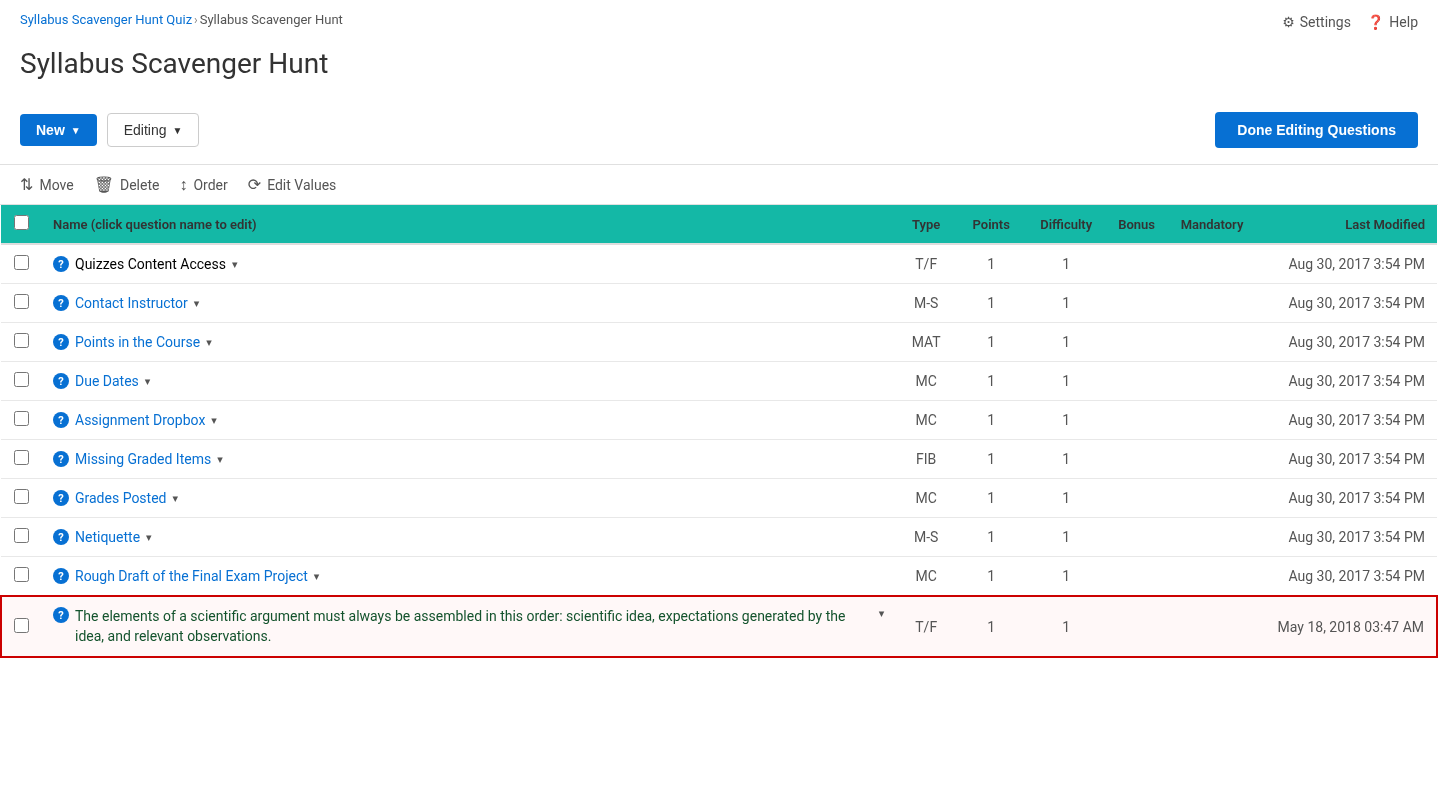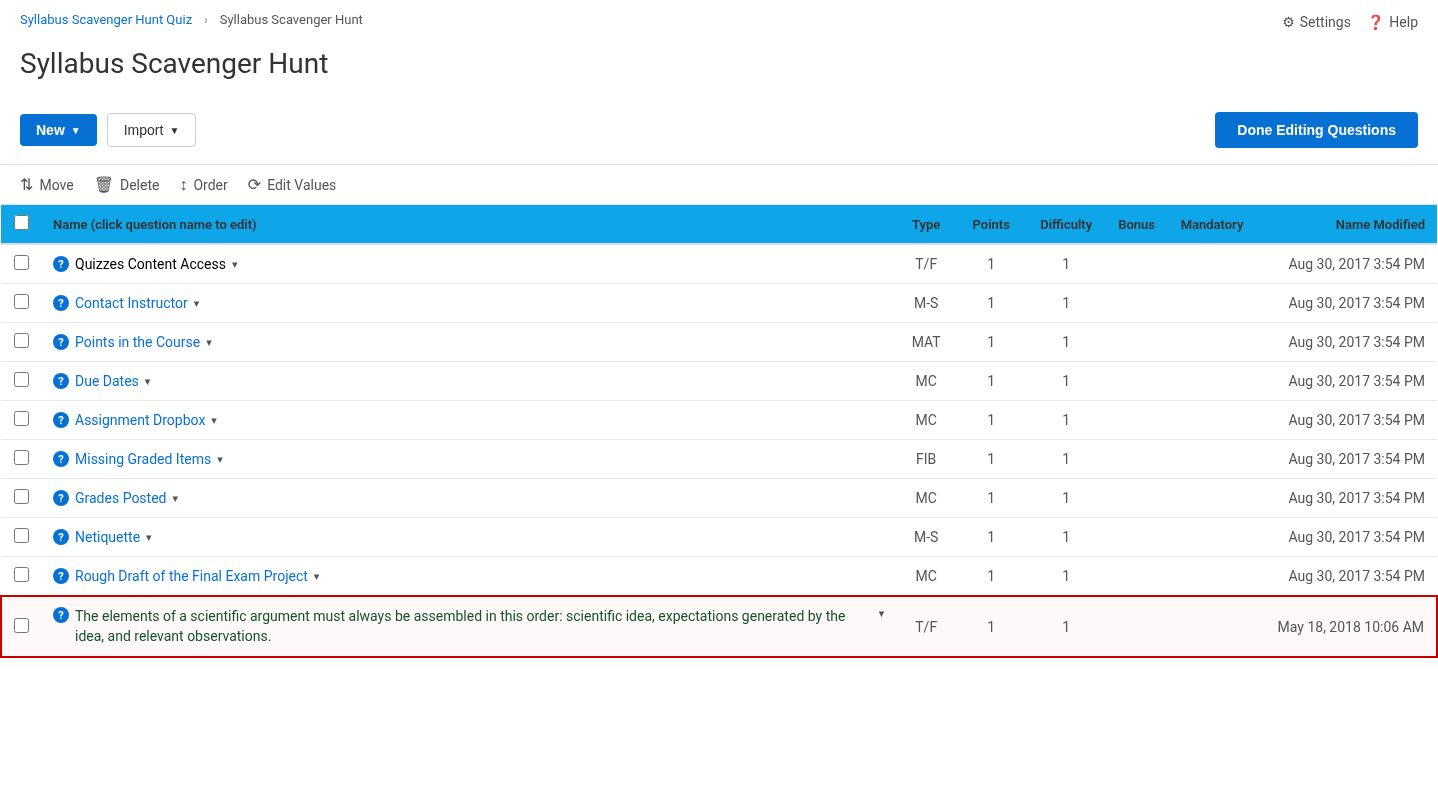--- a/index.html
+++ b/index.html
@@ -1,39 +1,39 @@
 <!DOCTYPE html>
 <html><head>
   <meta charset="utf-8">
   <style>
     * { box-sizing: border-box; margin: 0; padding: 0; }
     body { font-family: -apple-system, BlinkMacSystemFont, 'Segoe UI', Roboto, sans-serif; font-size: 14px; color: #333; background: #fff; }
 
-    .breadcrumb { padding: 12px 20px; font-size: 13px; color: #555; display: flex; align-items: center; gap: 12px; }
+    .breadcrumb { padding: 12px 20px; font-size: 13px; color: #555; display: flex; align-items: center; gap: 2px; }
     .breadcrumb a { color: #0770d3; text-decoration: none; }
     .breadcrumb-sep { color: #888; font-size: 12px; }
 
     .top-right { position: absolute; top: 14px; right: 20px; display: flex; align-items: center; gap: 16px; color: #555; font-size: 14px; }
     .top-right-item { display: flex; align-items: center; gap: 5px; cursor: pointer; }
 
     .page-header { padding: 8px 20px 16px; }
     .page-title { font-size: 28px; font-weight: 400; color: #333; margin-bottom: 16px; }
 
     .toolbar { display: flex; align-items: center; gap: 10px; padding: 0 20px 16px; }
     .btn-primary { background: #0770d3; color: #fff; border: none; border-radius: 4px; padding: 8px 16px; font-size: 14px; cursor: pointer; display: flex; align-items: center; gap: 6px; font-weight: 600; }
     .btn-secondary { background: #fff; color: #333; border: 1px solid #ccc; border-radius: 4px; padding: 8px 16px; font-size: 14px; cursor: pointer; display: flex; align-items: center; gap: 6px; }
     .btn-done { background: #0770d3; color: #fff; border: none; border-radius: 4px; padding: 10px 22px; font-size: 14px; cursor: pointer; font-weight: 600; margin-left: auto; }
     .chevron-down { font-size: 10px; }
 
     .action-bar { display: flex; align-items: center; gap: 20px; padding: 10px 20px; border-top: 1px solid #e0e0e0; border-bottom: 1px solid #e0e0e0; margin-bottom: 0; }
     .action-item { display: flex; align-items: center; gap: 6px; color: #555; cursor: pointer; font-size: 14px; }
     .action-icon { font-size: 16px; }
 
     table { width: 100%; border-collapse: collapse; }
-    thead tr { border-bottom: 2px solid #ddd; background: #0ea5e9; }
+    thead tr { border-bottom: 2px solid #ddd; background: #14b8a6; }
     thead th { padding: 10px 12px; text-align: left; font-weight: 600; color: #333; font-size: 13px; white-space: nowrap; }
     thead th.center { text-align: center; }
     tbody tr { border-bottom: 1px solid #e8e8e8; }
     tbody td { padding: 10px 12px; font-size: 14px; vertical-align: middle; }
     tbody td.center { text-align: center; color: #555; margin-top: 23px; }
 
     .checkbox-cell { width: 40px; text-align: center; }
     .name-cell { color: #0770d3; display: flex; align-items: center; gap: 6px; cursor: pointer; }
     .question-icon { color: #0770d3; font-size: 14px; font-weight: bold; background: #0770d3; color: #fff; border-radius: 50%; width: 16px; height: 16px; display: inline-flex; align-items: center; justify-content: center; font-size: 11px; flex-shrink: 0; }
     .dropdown-arrow { color: #555; font-size: 11px; cursor: pointer; }
@@ -78,21 +78,21 @@
   <div class="page-header">
     <h1 class="page-title">Syllabus Scavenger Hunt</h1>
   </div>
 
   <div class="toolbar">
     <button class="btn-primary">
       <span>New</span>
       <span class="chevron-down">▼</span>
     </button>
     <button class="btn-secondary">
-      <span>Import</span>
+      <span>Editing</span>
       <span class="chevron-down">▼</span>
     </button>
     <button class="btn-done">Done Editing Questions</button>
   </div>
 
   <div class="action-bar">
     <div class="action-item">
       <span class="action-icon">⇅</span>
       <span>Move</span>
     </div>
@@ -128,21 +128,21 @@
         <th class="col-difficulty center">
           <span>Difficulty</span>
         </th>
         <th class="col-bonus center">
           <span>Bonus</span>
         </th>
         <th class="col-mandatory center">
           <span>Mandatory</span>
         </th>
         <th class="col-last">
-          <span>Name Modified</span>
+          <span>Last Modified</span>
         </th>
       </tr>
     </thead>
     <tbody id="table-body">
     <tr>
           <td class="checkbox-cell"><input type="checkbox" style=""></td>
           <td>
             <div class="name-cell">
               <span class="question-icon">?</span>
               <span class="" style="color: #000000; cursor: pointer;">Quizzes Content Access</span>
@@ -291,17 +291,17 @@
               <span class="question-icon">?</span>
               <span class="long-name-text" style="color: #14532d; cursor: pointer;">The elements of a scientific argument must always be assembled in this order: scientific idea, expectations generated by the idea, and relevant observations.</span>
               <span class="dropdown-arrow"> ▾</span>
             </div>
           </td>
           <td class="center col-type">T/F</td>
           <td class="center col-points">1</td>
           <td class="center col-difficulty">1</td>
           <td class="center col-bonus"></td>
           <td class="center col-mandatory"></td>
-          <td class="last-modified-cell col-last">May 18, 2018 10:06 AM</td>
+          <td class="last-modified-cell col-last">May 18, 2018 03:47 AM</td>
         </tr>
       </tbody>
   </table>
 </div>
 
 </body></html>

